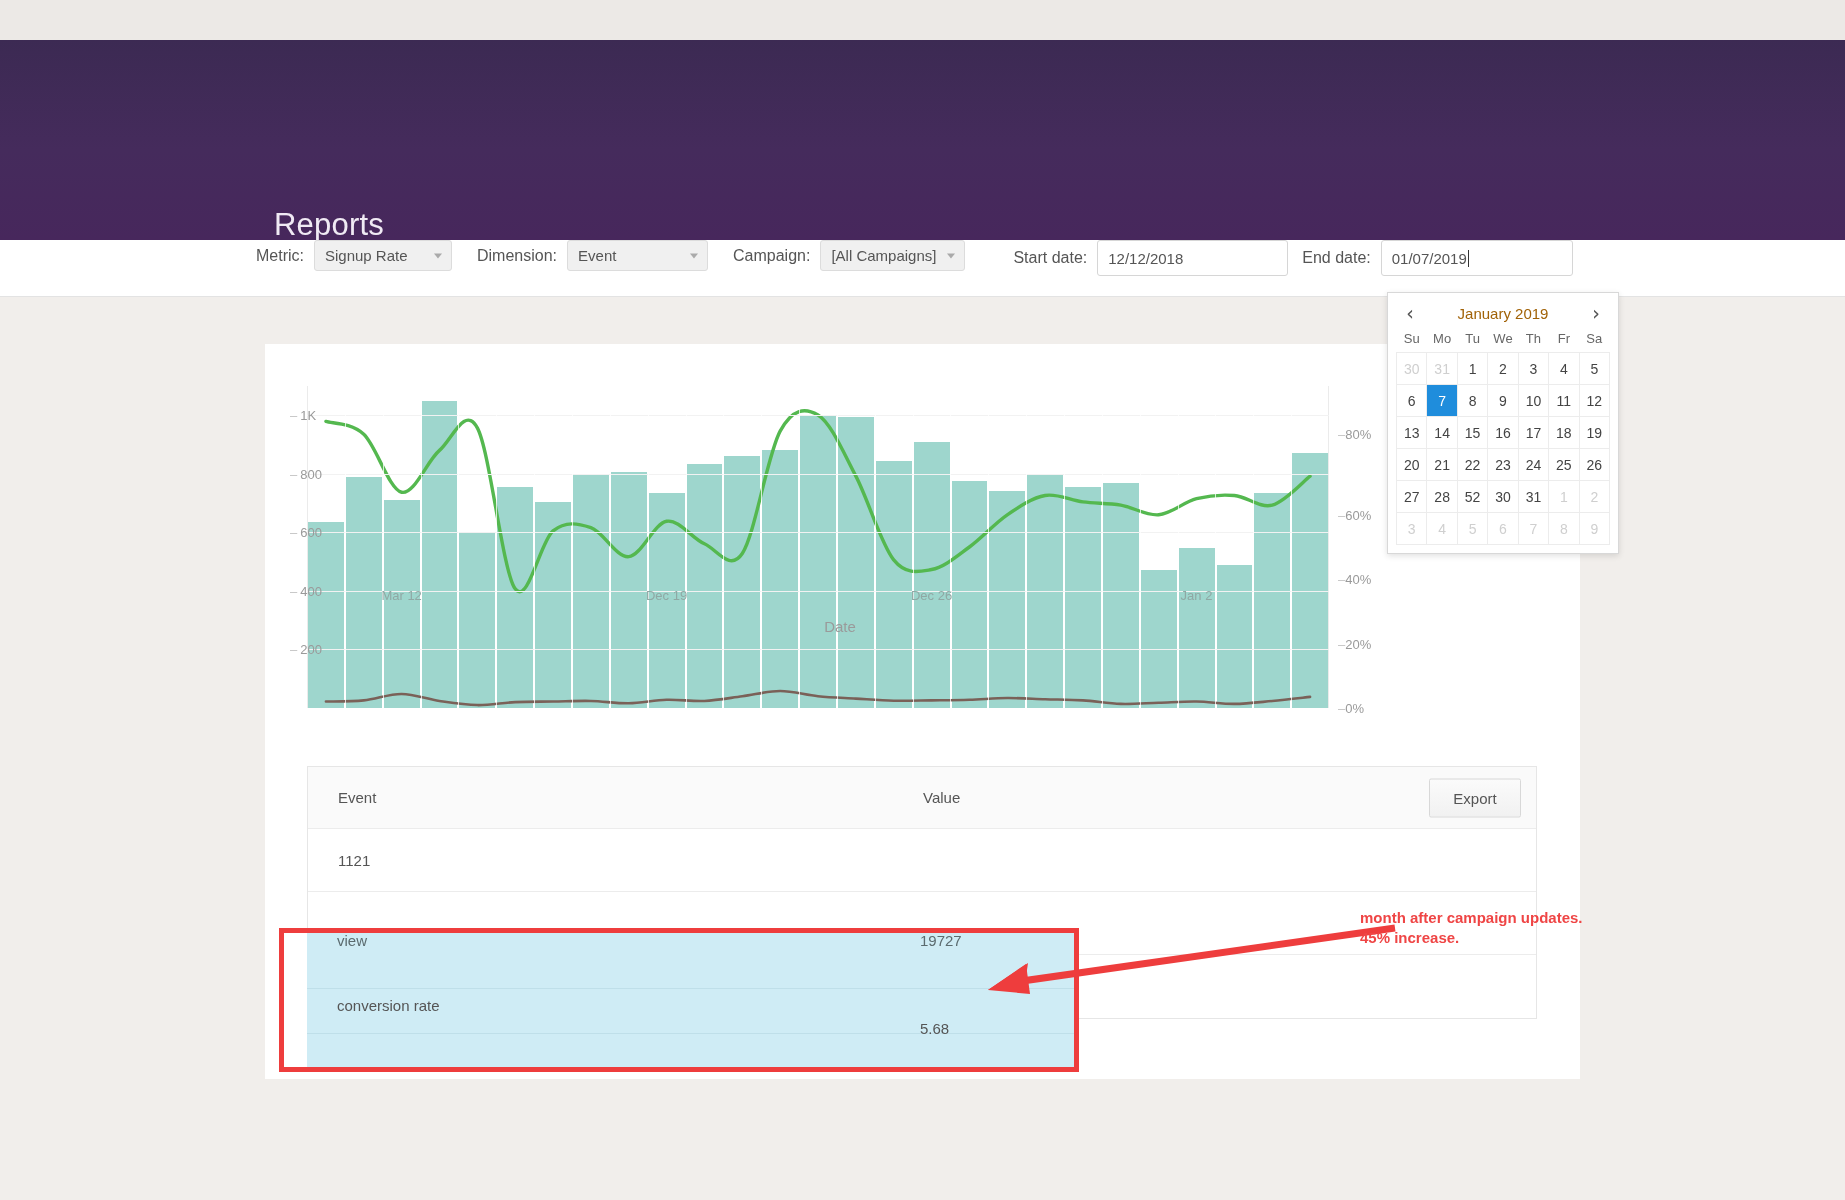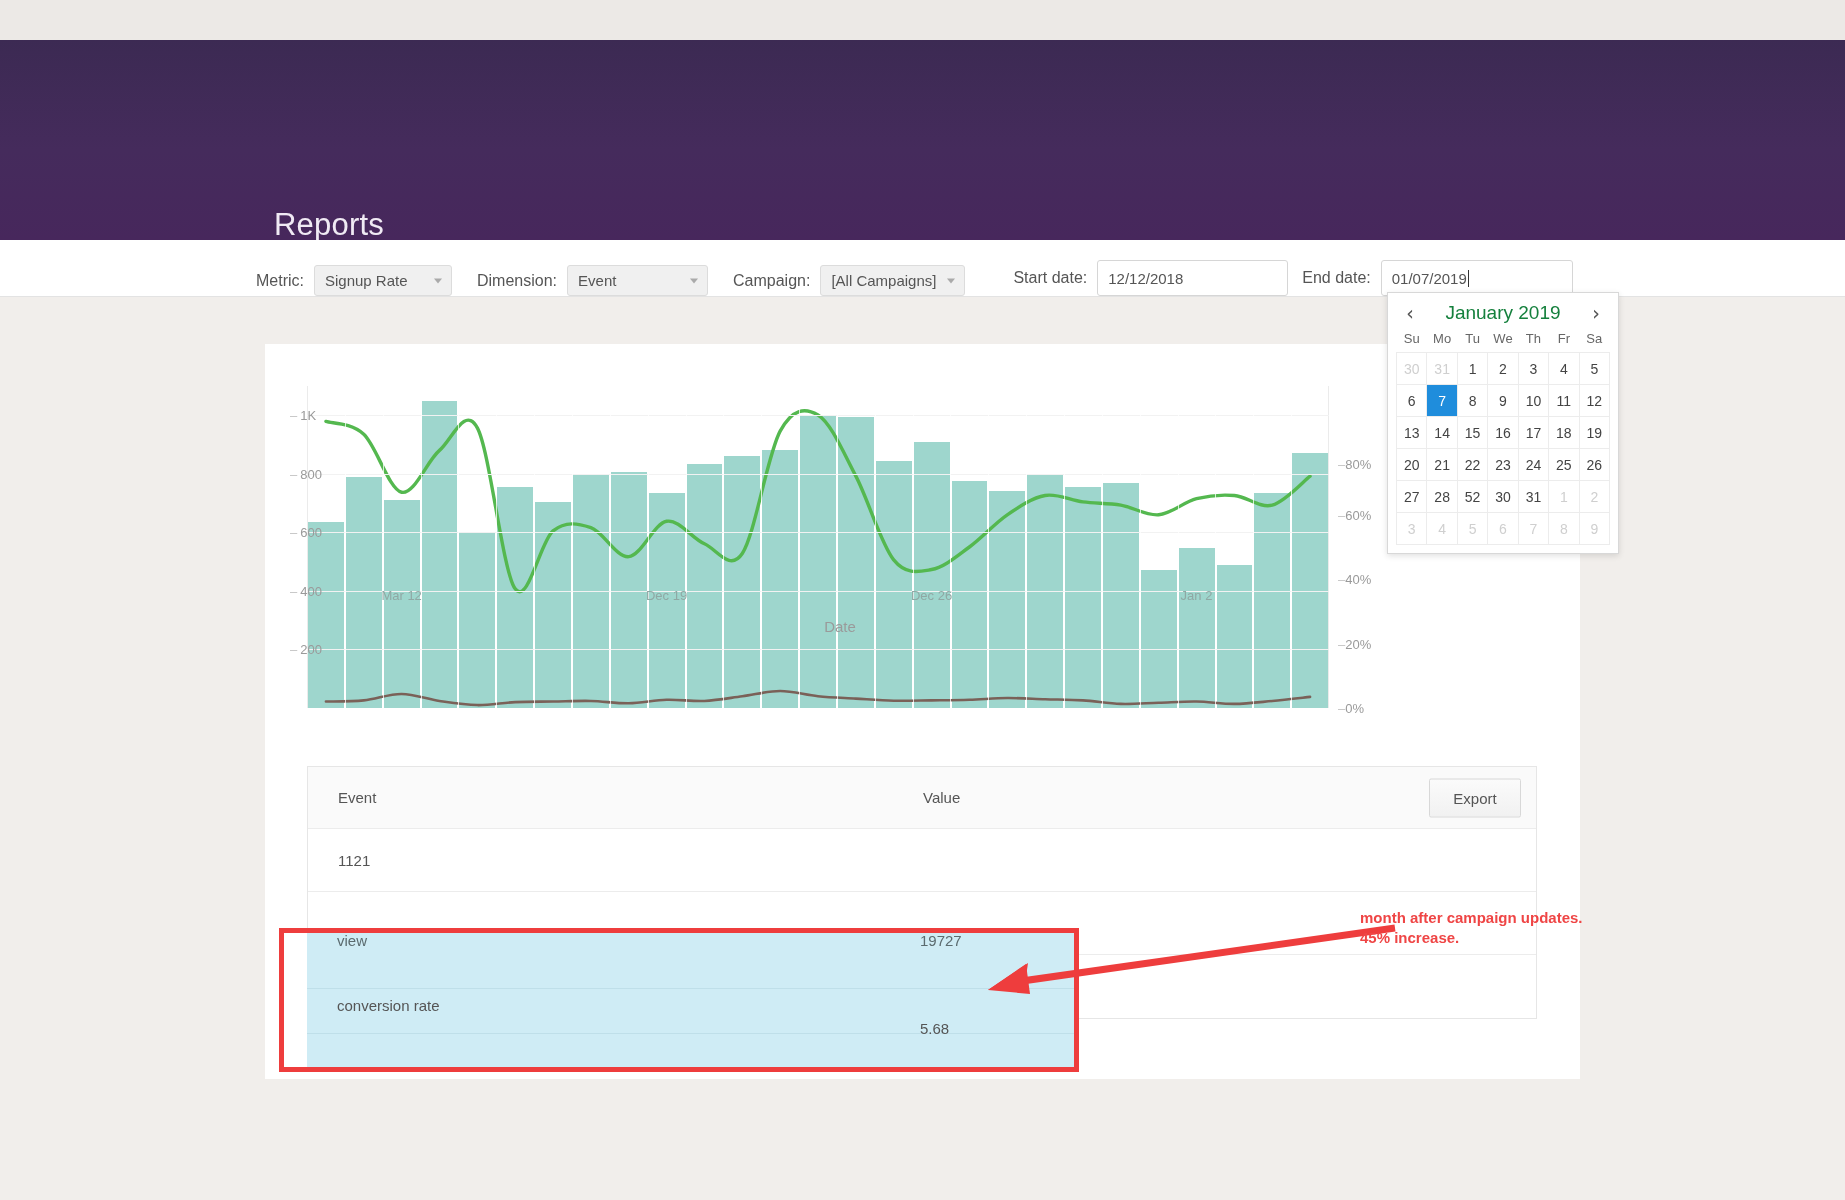--- a/index.html
+++ b/index.html
@@ -27,21 +27,21 @@
   .app-title{
     position:absolute; left:274px; top:169px;
     font-size:31px; color:#f0eaf4; font-weight:300;
     letter-spacing:0.2px; line-height:1;
   }
 
   
   .toolbar{
     position:absolute; left:0; top:240px; width:1845px; height:57px;
     background:#ffffff; border-bottom:1px solid #e3e3e3;
-    display:flex; align-items:flex-end;
+    display:flex; align-items:flex-start;
   }
   .tb-label{
     font-size:16px; color:#555; margin-left:0; white-space:nowrap;
   }
   .tb-group{ display:flex; align-items:center; }
   .select-box{
     position:relative;
     height:31px; background:#f0f0f0; border:1px solid #dcdcdc;
     border-radius:3px; display:flex; align-items:center;
     padding:0 26px 0 10px; font-size:15px; color:#555;
@@ -191,21 +191,21 @@
   .datepicker{
     position:absolute; left:1387px; top:292px; width:232px;
     background:#fff; border:1px solid #d8d8d8;
     box-shadow:0 2px 6px rgba(0,0,0,0.12);
     padding:6px 8px 8px 8px;
   }
   .dp-head{
     display:flex; align-items:center; justify-content:space-between;
     height:28px; padding:0 4px;
   }
-  .dp-title{ font-size:19px; color:#15803d; }
+  .dp-title{ font-size:15px; color:#a16207; }
   .dp-nav{
     font-size:19px; color:#555; cursor:pointer;
     width:20px; text-align:center; line-height:1;
     font-family:"DejaVu Sans", sans-serif;
   }
   table.dp-grid{ border-collapse:collapse; width:100%; }
   table.dp-grid th{
     font-size:13px; font-weight:normal; color:#666;
     padding:4px 0 6px 0; text-align:center;
     border-bottom:1px dotted #bbb;
@@ -341,21 +341,21 @@
       <div class="ytick" style="top: 212.909px; left: 0px;"><span class="dash">–</span>400</div>
       <div class="ytick" style="top: 154.364px; left: 0px;"><span class="dash">–</span>600</div>
       <div class="ytick" style="top: 95.8182px; left: 0px;"><span class="dash">–</span>800</div>
       <div class="ytick" style="top: 37.2727px; left: 0px;"><span class="dash">–</span>1K</div>
     </div>
   <div id="yticksright">
       <div class="ytick-right" style="top: 330px; left: 1048px;"><span class="dash" style="color:#c3c3c3;">–</span>0%</div>
       <div class="ytick-right" style="top: 265.6px; left: 1048px;"><span class="dash" style="color:#c3c3c3;">–</span>20%</div>
       <div class="ytick-right" style="top: 201.2px; left: 1048px;"><span class="dash" style="color:#c3c3c3;">–</span>40%</div>
       <div class="ytick-right" style="top: 136.8px; left: 1048px;"><span class="dash" style="color:#c3c3c3;">–</span>60%</div>
-      <div class="ytick-right" style="top: 86px; left: 1048px;"><span class="dash" style="color:#c3c3c3;">–</span>80%</div>
+      <div class="ytick-right" style="top: 56px; left: 1048px;"><span class="dash" style="color:#c3c3c3;">–</span>80%</div>
     </div>
   <div id="xticks">
       <div class="xtick" style="left: 111.63px; top: 210px;">Mar 12</div>
       <div class="xtick" style="left: 376.593px; top: 210px;">Dec 19</div>
       <div class="xtick" style="left: 641.556px; top: 210px;">Dec 26</div>
       <div class="xtick" style="left: 906.519px; top: 210px;">Jan 2</div>
     </div>
   <div class="xaxis-title" style="top:240px;">Date</div>
   <div class="legend-marks">
     <div class="legend-mark"></div>

